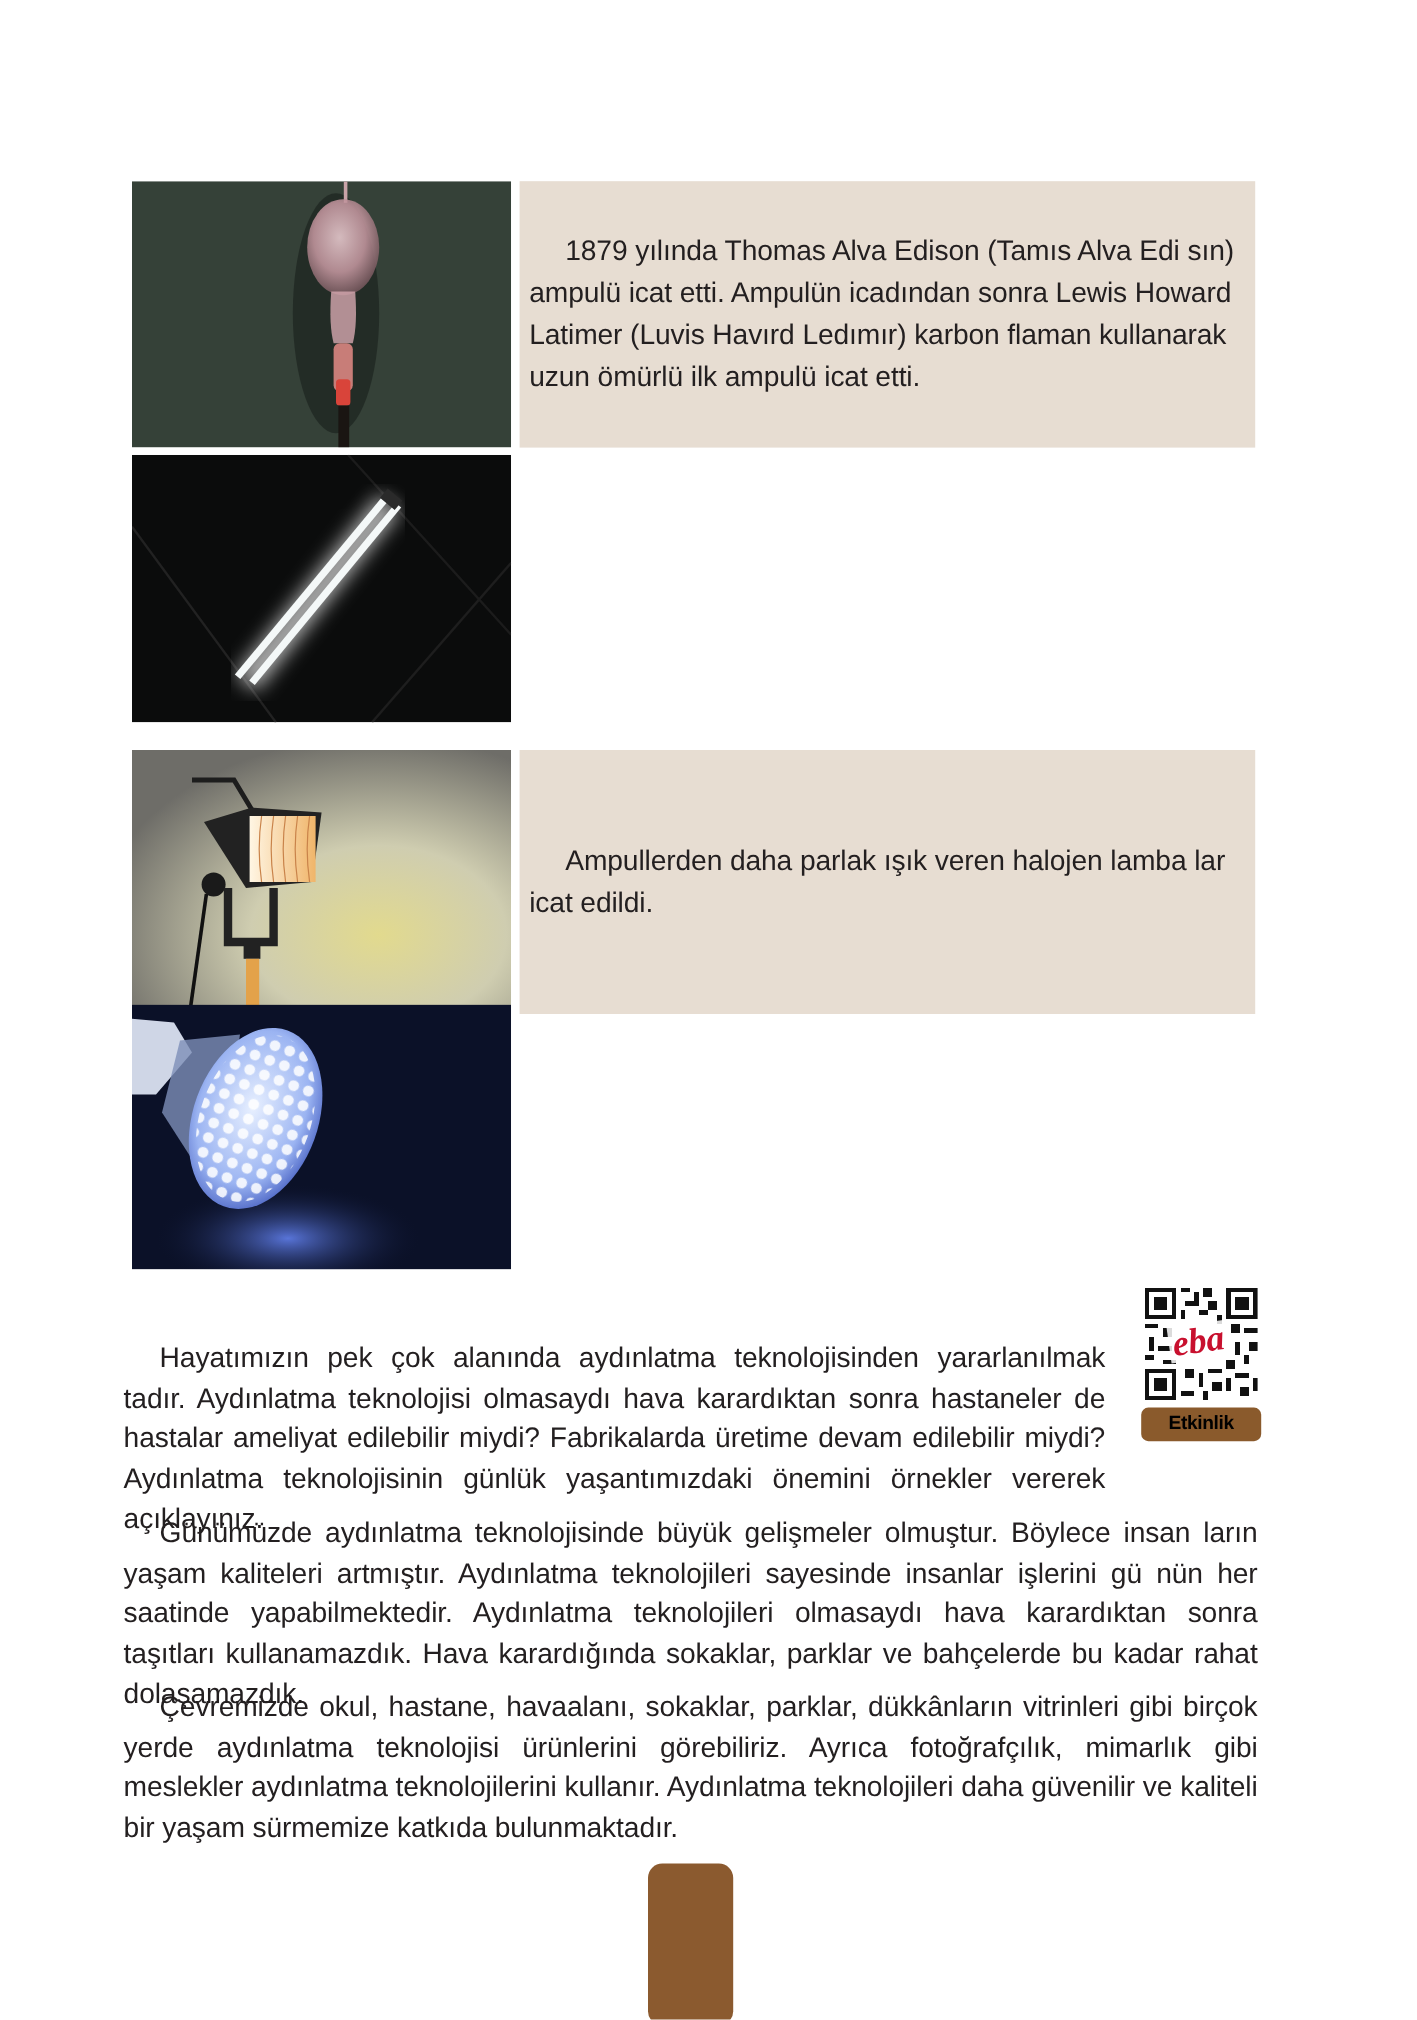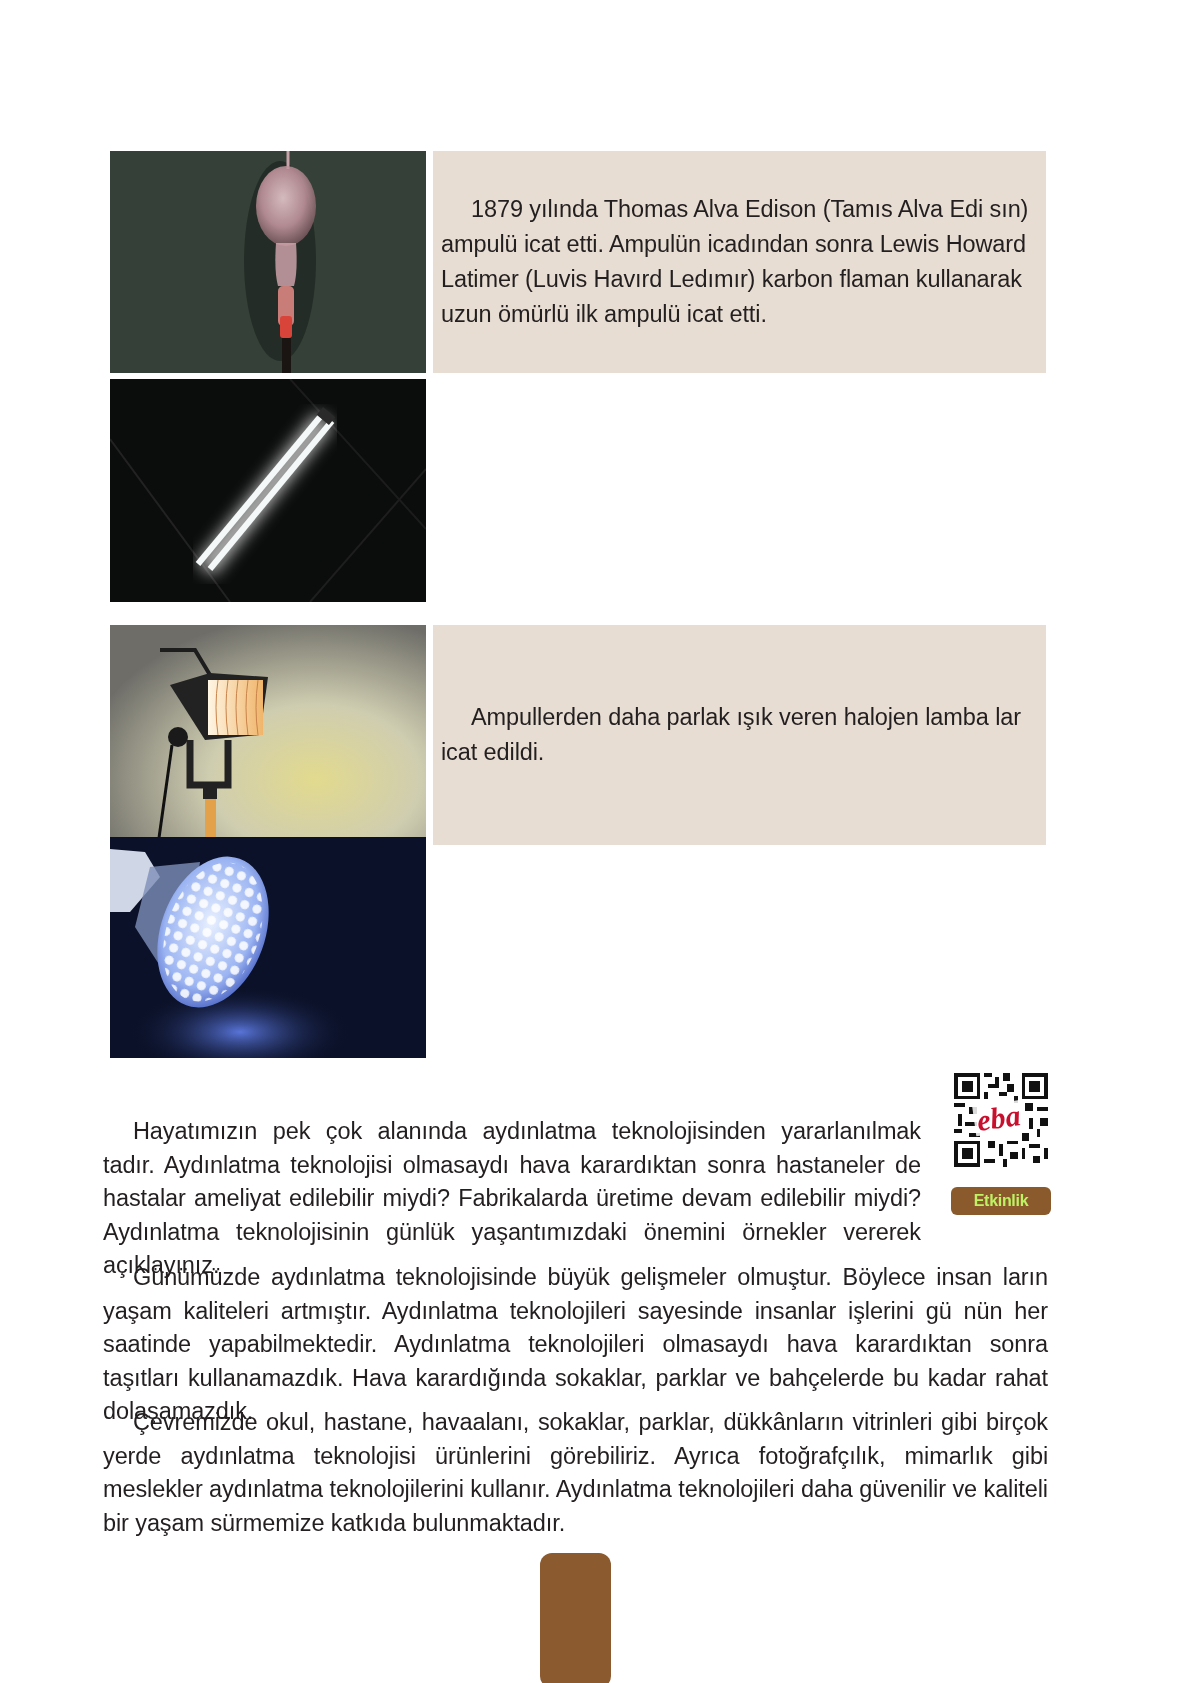--- a/index.html
+++ b/index.html
@@ -17,21 +17,21 @@
     .body-text p { text-indent: 30px; text-align: justify; text-align-last: left; }
     #para1 { top: 1115px; width: 818px; }
     #para2 { top: 1237px; margin-top: 24px; }
     #para3 { top: 1406px; }
 
     .qr-block { position: absolute; left: 951px; top: 1073px; width: 100px; }
     .qr { width: 94px; height: 94px; margin-left: 3px; position: relative; }
     .qr svg { width: 100%; height: 100%; display: block; }
     .qr .eba { position: absolute; left: 20px; top: 30px; font-family: "Liberation Serif", serif; font-style: italic; font-weight: bold;
       font-size: 30px; color: #c8102e; background: rgba(255,255,255,0.85); padding: 0 3px; line-height: 30px; transform: rotate(-8deg); }
-    .etkinlik { margin-top: 20px; width: 100px; height: 28px; border-radius: 6px; background: #8a5a2c; color: #bef264;
+    .etkinlik { margin-top: 6px; width: 100px; height: 28px; border-radius: 6px; background: #8a5a2c; color: #000000;
       font-weight: bold; font-size: 16px; text-align: center; line-height: 28px; letter-spacing: -0.3px; }
 
     .page-tab { position: absolute; left: 540px; top: 1553px; width: 71px; height: 135px; background: #8b5a2f; border-radius: 12px; }
   </style>
 </head>
 <body>
 
 <div class="row" style="top:151px;height:222px;">
   <div class="photo">
     <svg viewBox="0 0 316 222" preserveAspectRatio="none">

